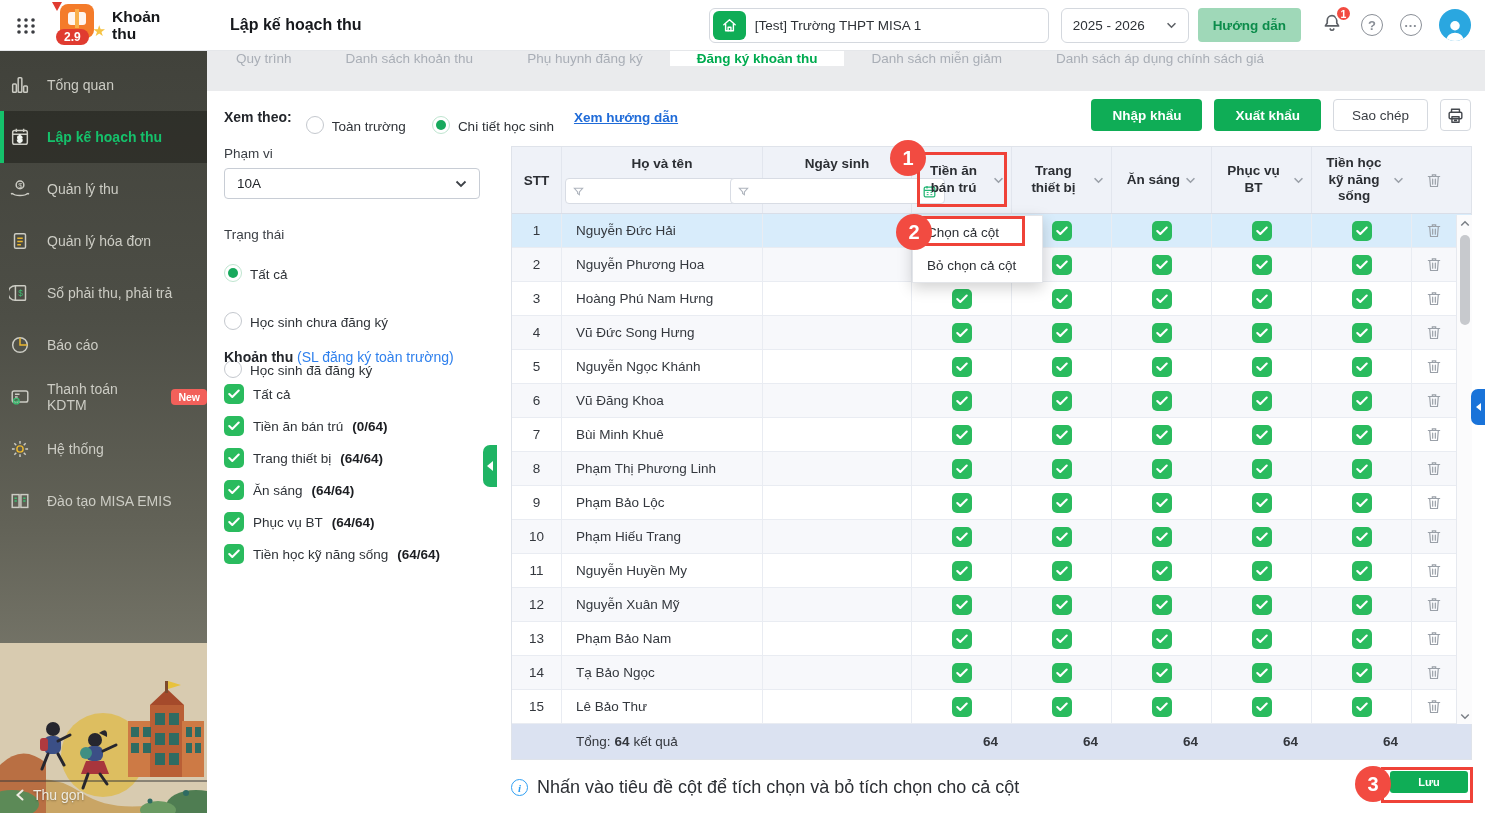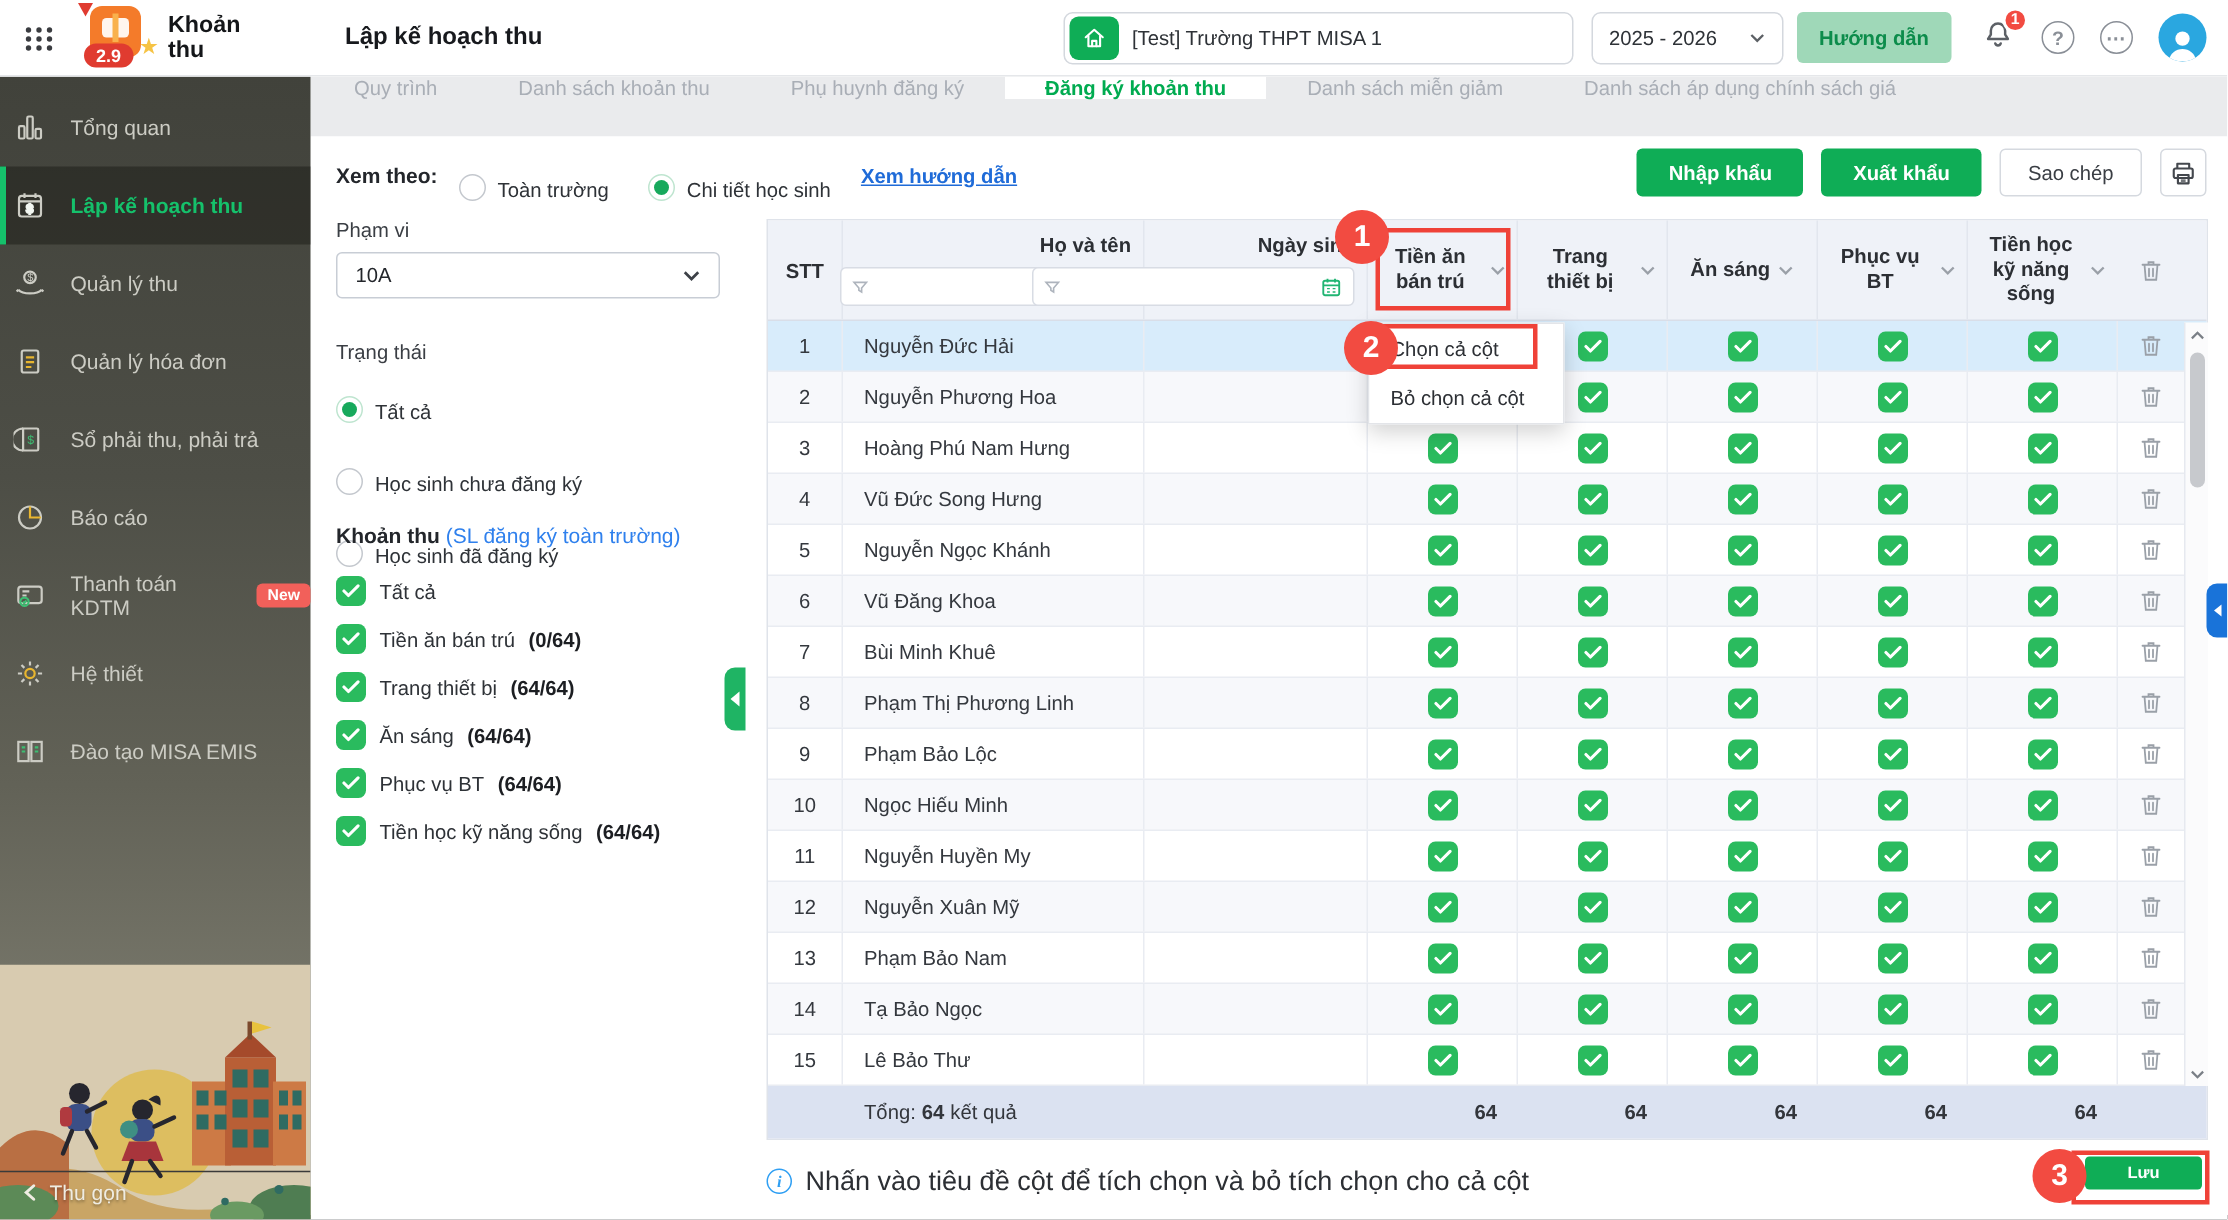--- a/index.html
+++ b/index.html
@@ -80,21 +80,21 @@
   .chk-count { font-size:13.5px; color:#1c1e22; }
   .panel-handle { position:absolute; left:276px; top:354px; width:14px; height:42px; background:#1fb464; border-radius:7px 0 0 7px; display:flex; align-items:center; justify-content:center; cursor:pointer; z-index:5; }
   .panel-handle::after { content:""; width:0; height:0; border-top:5px solid transparent; border-bottom:5px solid transparent; border-right:6px solid #fff; }
 
   
   .table { position:absolute; left:304px; top:55px; width:961px; border:1px solid #dfe3ea; z-index:1; background:#fff; }
   .thead { display:flex; height:67px; background:#eff2f8; border-bottom:1px solid #d9dee8; padding-right:17px; }
   .th { border-right:1px solid #e2e6ee; flex:none; display:flex; align-items:center; justify-content:center; font-weight:bold; font-size:13.5px; color:#2c2f34; }
   .th:last-child { border-right:none; }
   .c-stt { width:50px; } .c-name { width:201px; } .c-date { width:149px; } .c-fee { width:100px; } .c-trash { width:44px; }
-  .th.c-name, .th.c-date { flex-direction:column; align-items:flex-end; justify-content:flex-start; padding:9px 8px 0 8px; }
+  .th.c-name, .th.c-date { flex-direction:column; align-items:center; justify-content:flex-start; padding:9px 8px 0 8px; }
   .th-top { text-align:center; margin-bottom:7px; }
   .flt-box { height:26px; border:1px solid #d8dce4; border-radius:4px; background:#fff; display:flex; align-items:center; padding:0 7px; gap:6px; }
   .flt-input { border:none; outline:none; flex:1; min-width:0; font-size:12.5px; font-family:"Liberation Sans",sans-serif; }
   .th.c-fee { gap:5px; padding:0 6px; text-align:center; line-height:1.25; cursor:pointer; }
   .th-txt { max-width:68px; }
   .chev { display:flex; flex:none; }
   .tr { display:flex; height:34px; border-bottom:1px solid #e9ecf2; background:#fff; }
   .tr.even { background:#f7f8fb; }
   .tr.hl { background:#d8ecfb; }
   .td { border-right:1px solid #e9ecf2; flex:none; display:flex; align-items:center; font-size:13.5px; color:#34383e; }
@@ -265,21 +265,21 @@
           <span class="side-lbl">Thanh toán KDTM</span>
           <span class="new-badge">New</span>
         </div>
         <div class="side-item">
           <span class="side-ico">
             <svg width="22" height="22" viewBox="0 0 24 24" fill="none" stroke="#ccccc4" stroke-width="1.6">
               <circle cx="12" cy="12" r="3.4" stroke="#e9b62f"></circle>
               <path d="M12 3.2v3M12 17.8v3M3.2 12h3M17.8 12h3M5.8 5.8l2.1 2.1M16.1 16.1l2.1 2.1M18.2 5.8l-2.1 2.1M7.9 16.1l-2.1 2.1"></path>
             </svg>
           </span>
-          <span class="side-lbl">Hệ thiết</span>
+          <span class="side-lbl">Hệ thống</span>
         </div>
         <div class="side-item">
           <span class="side-ico">
             <svg width="22" height="22" viewBox="0 0 24 24" fill="none" stroke="#ccccc4" stroke-width="1.6">
               <rect x="3.5" y="5" width="7.5" height="14"></rect>
               <rect x="13" y="5" width="7.5" height="14"></rect>
               <path d="M6 9h2.5M6 12h2.5M15.5 9H18M15.5 12H18" stroke="#3dbd72"></path>
             </svg>
           </span>
           <span class="side-lbl">Đào tạo MISA EMIS</span>
@@ -967,21 +967,21 @@
                 <span class="trash-btn">
                   <svg width="16" height="17" viewBox="0 0 24 24" fill="none" stroke="#9aa0a8" stroke-width="1.8" stroke-linecap="round">
                     <path d="M3.5 6h17M9.5 6V3.5h5V6M5.5 6l1.3 15h10.4L18.5 6"></path>
                     <path d="M10 10v7.5M14 10v7.5"></path>
                   </svg>
                 </span>
               </div>
             </div>
             <div class="tr even">
               <div class="td c-stt">10</div>
-              <div class="td c-name">Ngọc Hiếu Minh</div>
+              <div class="td c-name">Phạm Hiếu Trang</div>
               <div class="td c-date"></div>
               <div class="td c-fee">
                 <span class="chk">
                   <svg width="12" height="10" viewBox="0 0 14 11" fill="none" stroke="#fff" stroke-width="2.4" stroke-linecap="round" stroke-linejoin="round">
                     <path d="M1.5 5.5l3.5 3.5L12.5 1.5"></path>
                   </svg>
                 </span>
               </div>
               <div class="td c-fee">
                 <span class="chk">

